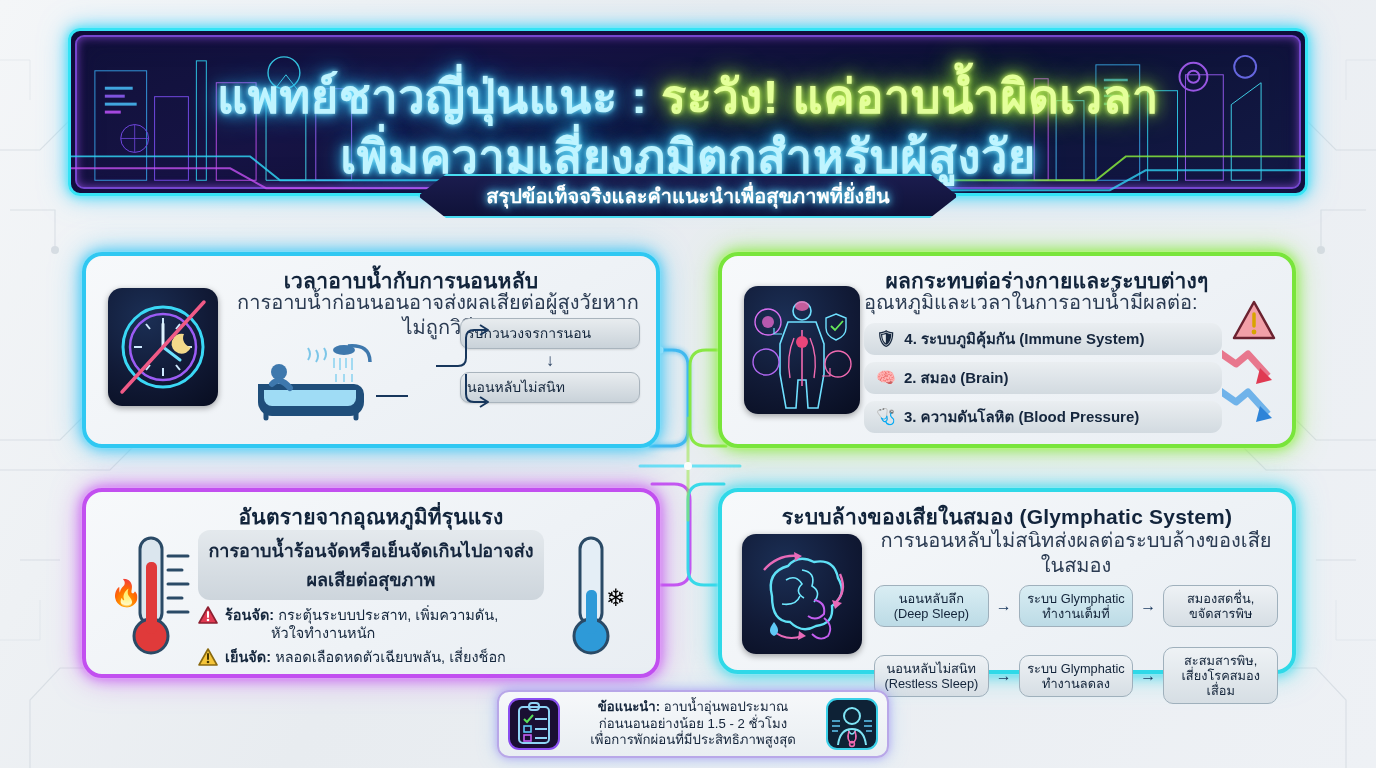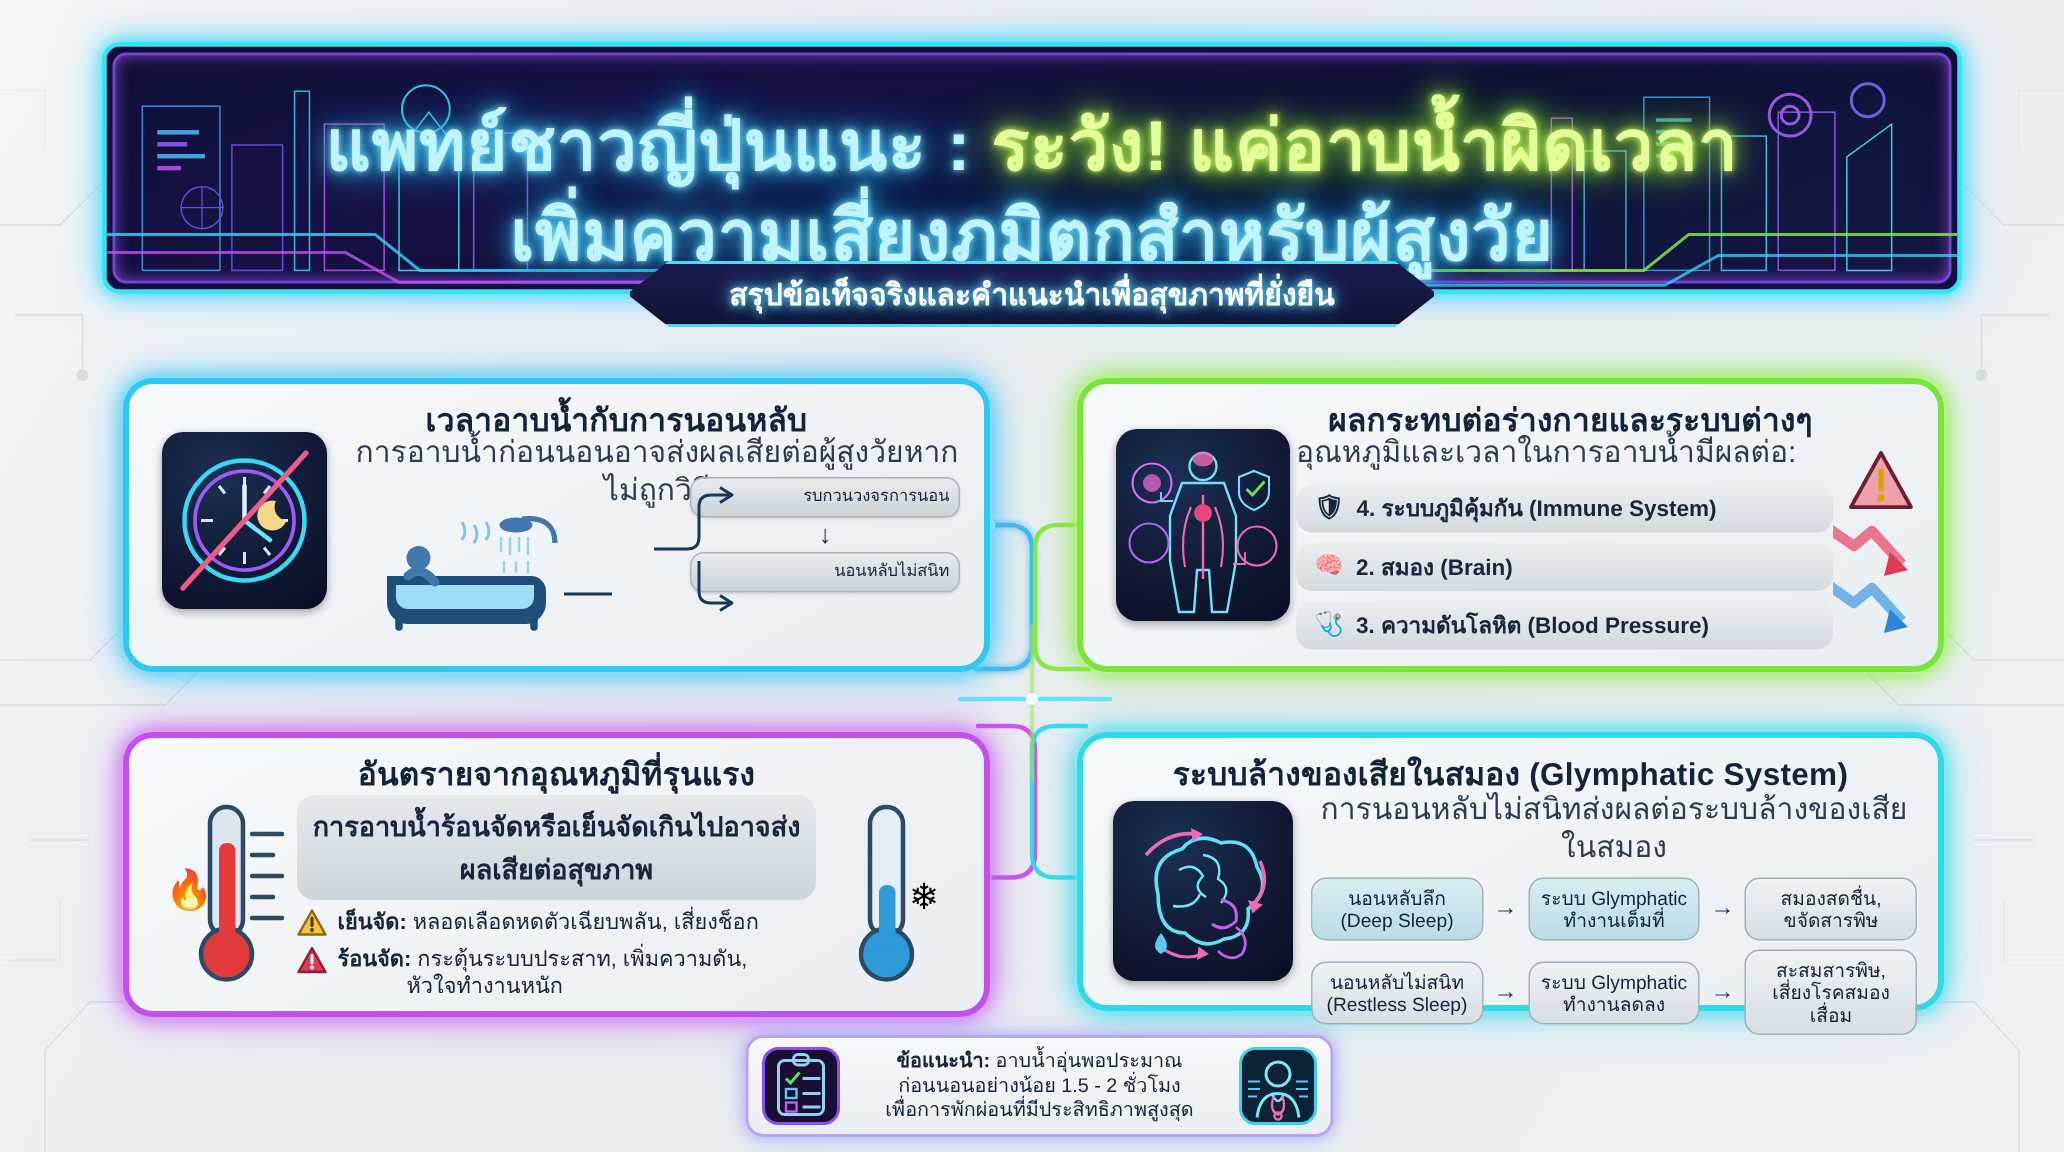--- a/index.html
+++ b/index.html
@@ -109,21 +109,21 @@
 
   
   .c1-body { position:absolute; left:0; right:0; top:0; bottom:0; }
   .c1-thumb { position:absolute; left:22px; top:32px; width:110px; height:118px; }
   .c1-mid { position:absolute; left:150px; top:78px; width:200px; height:90px; }
   .c1-flow { position:absolute; right:16px; top:62px; width:180px; }
   .pill {
     background: linear-gradient(180deg,#e8ecef 0%,#c9d2d9 100%);
     border: 1px solid #a9b4bd;
     border-radius: 9px;
-    font-size: 11px; color:#14263c; text-align:right;
+    font-size: 14px; color:#14263c; text-align:left;
     padding: 6px 6px; line-height:1.2;
     box-shadow: 0 1px 2px rgba(0,0,0,.12);
   }
   .down-arrow { text-align:center; color:#1d3557; font-size:17px; line-height:1; margin:3px 0; }
 
   
   .c2-thumb { position:absolute; left:22px; top:30px; width:116px; height:128px; }
   .c2-right { position:absolute; left:142px; top:34px; right:70px; }
   .c2-list { margin-top: 8px; }
   .list-item {
@@ -143,21 +143,21 @@
     background: linear-gradient(180deg,#e4e9ed 0%,#cdd5dc 100%);
     border-radius: 12px; padding: 6px 10px; margin-top: 8px;
     font-size: 18px; color:#15263d; text-align:center;font-weight:bold;
   }
   .warn-row { display:flex; align-items:flex-start; gap:7px; margin-top:6px; font-size:14.5px; color:#14263c; line-height:1.25; }
   .warn-row b { font-weight: bold; }
 
   
   .c4-thumb { position:absolute; left:20px; top:42px; width:120px; height:120px; }
   .c4-right { position:absolute; left:152px; right:14px; top:36px; }
-  .flowgrid { display:flex; flex-direction:column; gap:6px; margin-top:7px; }
+  .flowgrid { display:flex; flex-direction:column; gap:20px; margin-top:7px; }
   .flowrow { display:flex; align-items:center; gap:4px; }
   .fbox {
     border-radius: 10px; font-size: 12.8px; line-height:1.18;
     text-align:center; padding:5px 4px; color:#13243a;
     border:1px solid #9fb0bc; flex:1;
     background: linear-gradient(180deg,#eef2f5 0%,#d6dee4 100%);
   }
   .fbox.tint { background: linear-gradient(180deg,#d9edf3 0%,#bcdbe6 100%); }
   .fa { color:#17365c; font-size:16px; flex:0 0 22px; text-align:center; }
 
@@ -424,37 +424,37 @@
   <svg class="c3-thermo-r" viewBox="0 0 96 130">
     <rect x="36" y="6" width="22" height="86" rx="11" fill="#e4eef6" stroke="#2a4a66" stroke-width="3"></rect>
     <circle cx="47" cy="104" r="17" fill="#2e9ad8" stroke="#2a4a66" stroke-width="3"></circle>
     <rect x="42" y="58" width="11" height="44" rx="5" fill="#2e9ad8"></rect>
     <text x="62" y="74" font-size="24">❄</text>
   </svg>
   <div class="c3-center">
     <div class="c3-note">การอาบน้ำร้อนจัดหรือเย็นจัดเกินไปอาจส่งผลเสียต่อสุขภาพ</div>
     <div class="warn-row">
       <svg width="20" height="19" viewBox="0 0 20 19">
-        <path d="M10 1 L19 17 H1 Z" fill="#f5c53a" stroke="#8a6a10" stroke-width="1.6" stroke-linejoin="round"></path>
-        <path d="M10 6 v5" stroke="#4a3800" stroke-width="2" stroke-linecap="round"></path>
-        <circle cx="10" cy="14" r="1.3" fill="#4a3800"></circle>
-      </svg>
-      <div>
-        <b>เย็นจัด:</b><span> หลอดเลือดหดตัวเฉียบพลัน, เสี่ยงช็อก</span>
-      </div>
-    </div>
-    <div class="warn-row">
-      <svg width="20" height="19" viewBox="0 0 20 19">
         <path d="M10 1 L19 17 H1 Z" fill="#e03a52" stroke="#8c1f30" stroke-width="1.6" stroke-linejoin="round"></path>
         <path d="M10 6 v5" stroke="#fff" stroke-width="2" stroke-linecap="round"></path>
         <circle cx="10" cy="14" r="1.3" fill="#fff"></circle>
       </svg>
       <div>
         <b>ร้อนจัด:</b><span> กระตุ้นระบบประสาท, เพิ่มความดัน,</span>
         <div style="padding-left:46px;">หัวใจทำงานหนัก</div>
+      </div>
+    </div>
+    <div class="warn-row">
+      <svg width="20" height="19" viewBox="0 0 20 19">
+        <path d="M10 1 L19 17 H1 Z" fill="#f5c53a" stroke="#8a6a10" stroke-width="1.6" stroke-linejoin="round"></path>
+        <path d="M10 6 v5" stroke="#4a3800" stroke-width="2" stroke-linecap="round"></path>
+        <circle cx="10" cy="14" r="1.3" fill="#4a3800"></circle>
+      </svg>
+      <div>
+        <b>เย็นจัด:</b><span> หลอดเลือดหดตัวเฉียบพลัน, เสี่ยงช็อก</span>
       </div>
     </div>
   </div>
 </div>
 
 <div class="card c4">
   <div class="card-title">ระบบล้างของเสียในสมอง (Glymphatic System)</div>
   <div class="thumb c4-thumb">
     <svg viewBox="0 0 120 120" width="120" height="120">
       <path d="M30 62 q-6 -24 16 -30 q10 -12 26 -4 q20 -4 24 16 q10 16 -6 28 q2 18 -16 20 q-14 8 -26 -4 q-18 0 -18 -26Z" fill="none" stroke="#5fe0f5" stroke-width="2.4"></path>

